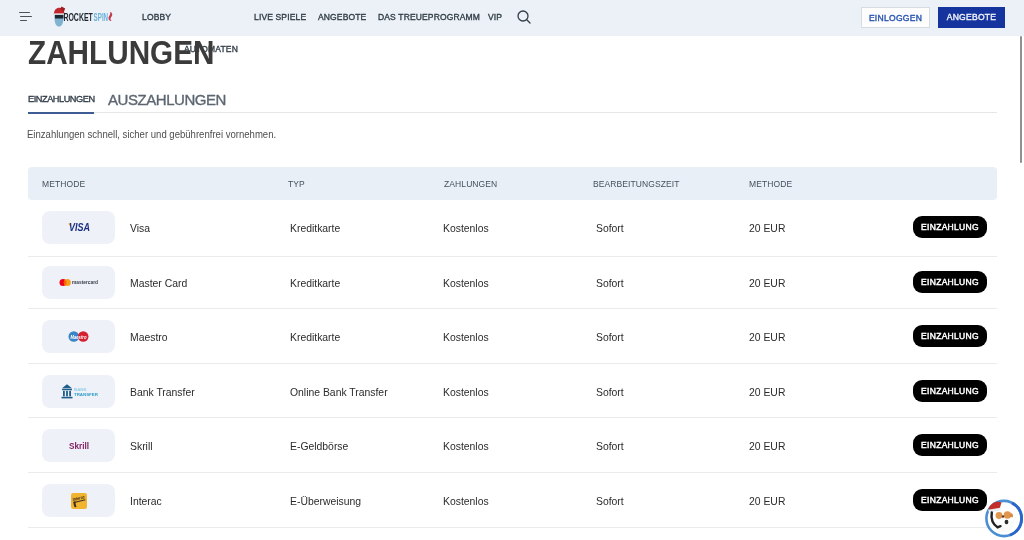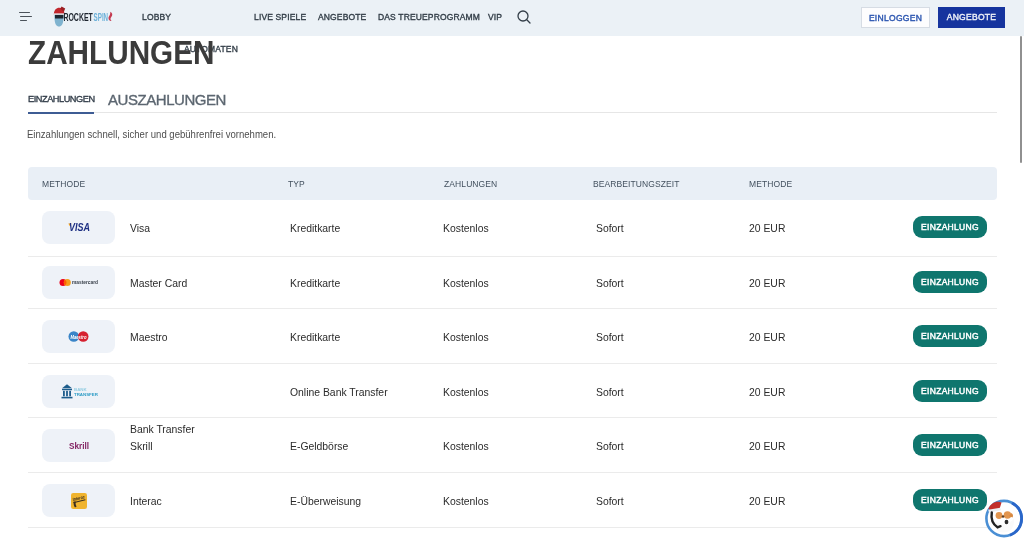--- a/index.html
+++ b/index.html
@@ -28,21 +28,21 @@
 .tab2 { position:absolute; left:108px; top:94.5px; font-size:15px; font-weight:400; letter-spacing:-0.45px; color:#5c6670; -webkit-text-stroke:0.35px #5c6670; line-height:9px;text-align:center; }
 .tab-underline { position:absolute; left:28px; top:111.5px; width:66px; height:2px; background:#3e5c94; }
 .desc { position:absolute; left:27px; top:129px; font-size:10.5px; color:#4d4d4d; line-height:11px; transform:scaleX(0.91); transform-origin:left top; }
 
 
 .thead { position:absolute; left:28px; top:167px; width:969px; height:33px; background:#e9eff6; border-radius:4px; }
 .th { position:absolute; top:179.6px; font-size:8.5px; font-weight:400; letter-spacing:0.1px; color:#42505e; line-height:9px;text-align:center; }
 .row { position:absolute; left:28px; width:969px; border-bottom:1px solid #ebebeb; }
 .cell { position:absolute; font-size:10.4px; color:#2b2b2b; white-space:nowrap; line-height:11px; }
 .logobox { position:absolute; left:14px; width:73px; height:33px; background:#eef2f8; border-radius:8px; }
-.btn-dep { position:absolute; left:885px; width:74px; height:22px; background:#0f766e; border-radius:9px; color:#fff; font-size:8.5px; font-weight:400; -webkit-text-stroke:0.45px #fff; letter-spacing:0.3px; text-align:center; line-height:22px; }
+.btn-dep { position:absolute; left:885px; width:74px; height:22px; background:#000000; border-radius:9px; color:#fff; font-size:8.5px; font-weight:400; -webkit-text-stroke:0.45px #fff; letter-spacing:0.3px; text-align:center; line-height:22px; }
 
 
 .sbar { position:absolute; left:1020px; top:36px; width:2px; height:127px; background:#909090; border-radius:1px; }
 </style>
 </head>
 <body>
 
 <div class="topbar">
   <div class="burger">
       <span class="b1"></span>
@@ -147,21 +147,21 @@
         <rect x="20" y="12" width="10" height="1.4"></rect>
         <rect x="21" y="14" width="1.8" height="5.5"></rect>
         <rect x="24.1" y="14" width="1.8" height="5.5"></rect>
         <rect x="27.2" y="14" width="1.8" height="5.5"></rect>
         <rect x="19.5" y="20" width="11" height="1.6"></rect>
       </g>
       <text x="32" y="16" font-family="Liberation Sans,sans-serif" font-size="4.4" font-weight="bold" fill="#93cde2">BANK</text>
       <text x="32" y="21" font-family="Liberation Sans,sans-serif" font-size="4.4" font-weight="bold" fill="#2f9dc6">TRANSFER</text>
     </svg>
   </div>
-  <div class="cell" style="left:102px;top:23.3px;margin-top:37px;">Bank Transfer</div>
+  <div class="cell" style="left:102px;top:23.3px;">Bank Transfer</div>
   <div class="cell" style="left:262px;top:23.3px;">Online Bank Transfer</div>
   <div class="cell" style="left:415px;top:23.3px;">Kostenlos</div>
   <div class="cell" style="left:568px;top:23.3px;">Sofort</div>
   <div class="cell" style="left:721px;top:23.3px;">20 EUR</div>
   <div class="btn-dep" style="top:16.3px;">EINZAHLUNG</div>
 </div>
 
 <div class="row" style="top:418px;height:55px;">
   <div class="logobox" style="top:10.8px;">
     <svg width="73" height="33" viewBox="0 0 73 33">

